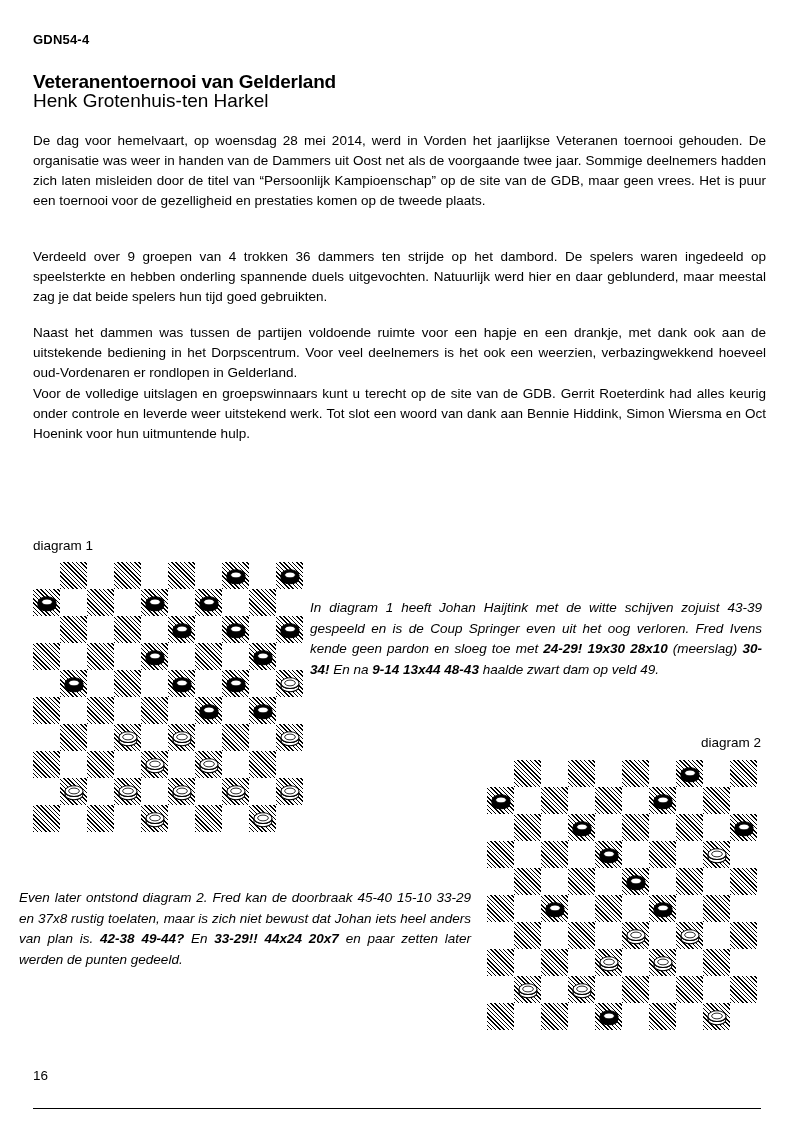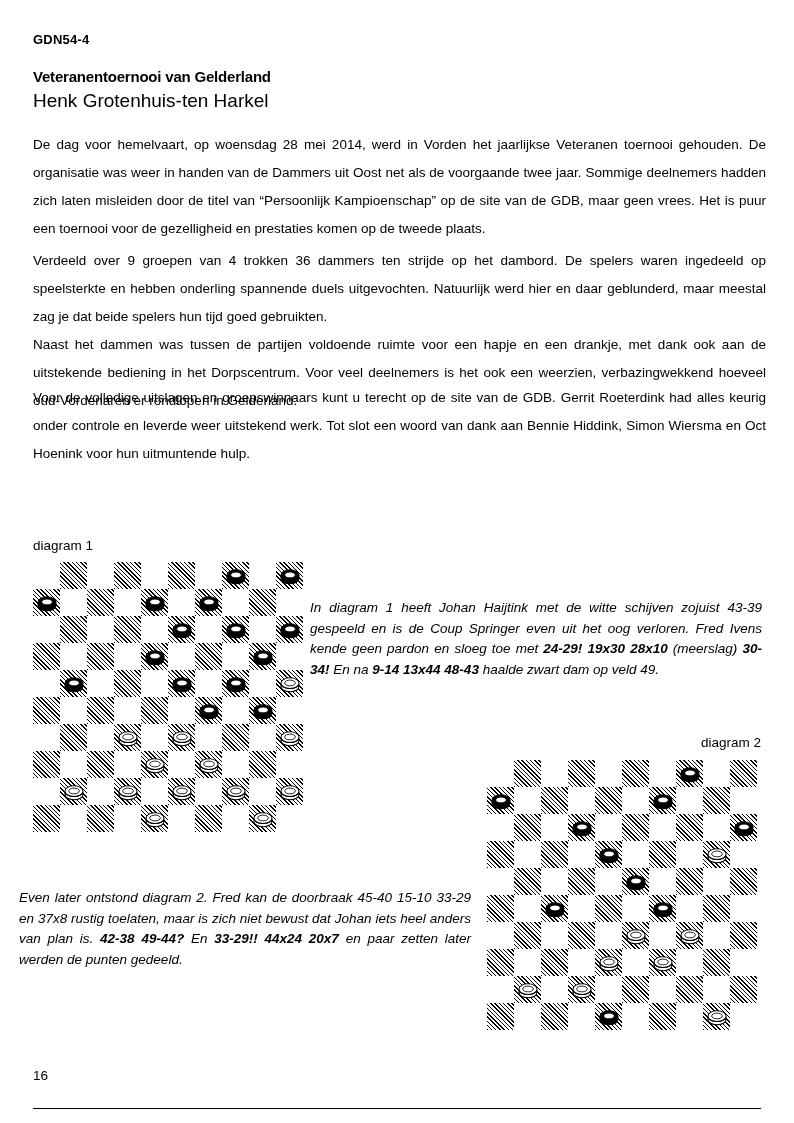--- a/index.html
+++ b/index.html
@@ -12,30 +12,30 @@
     overflow:hidden;
   }
   .page { position:absolute; left:0; top:0; width:794px; height:1110px; }
 
   .issue-code {
     position:absolute; left:33px; top:32px;
     font-size:13px; font-weight:bold; letter-spacing:0.2px;
   }
   .doc-title {
     position:absolute; left:33px; top:58px;
-    font-size:15px; font-weight:bold; letter-spacing:-0.2px;
+    font-size:19px; font-weight:bold; letter-spacing:-0.2px;
   }
   .byline {
     position:absolute; left:33px; top:90px;
     font-size:19px;
   }
 
   .body-col {
     position:absolute; left:33px; width:733px;
-    font-size:13.5px; line-height:28px;
+    font-size:13.5px; line-height:20px;
     text-align:justify;
   }
   .body-col p { margin:0 0 19px 0; }
 
   .caption {
     position:absolute; font-size:13.5px;
   }
   #caption-d1 { left:33px; top:538px; }
   #caption-d2 { left:0; top:735px; width:761px; text-align:right; }
 
@@ -94,21 +94,21 @@
 
   <div class="issue-code">GDN54-4</div>
   <h1 class="doc-title">Veteranentoernooi van Gelderland</h1>
   <div class="byline">Henk Grotenhuis-ten Harkel</div>
 
   <div class="body-col" style="top:131px;">
     <p>De dag voor hemelvaart, op woensdag 28 mei 2014, werd in Vorden het jaarlijkse Veteranen toernooi gehouden. De organisatie was weer in handen van de Dammers uit Oost net als de voorgaande twee jaar. Sommige deelnemers hadden zich laten misleiden door de titel van “Persoonlijk Kampioenschap” op de site van de GDB, maar geen vrees. Het is puur een toernooi voor de gezelligheid en prestaties komen op de tweede plaats.</p>
   </div>
 
   <div class="body-col" style="top:247px;">
-    <p style="margin-bottom:0;">Verdeeld over 9 groepen van 4 trokken 36 dammers ten strijde op het dambord. De spelers waren ingedeeld op speelsterkte en hebben onderling spannende duels uitgevochten. Natuurlijk werd hier en daar geblunderd, maar meestal zag je dat beide spelers hun tijd goed gebruikten.</p>
+    <p style="margin-bottom:16px;">Verdeeld over 9 groepen van 4 trokken 36 dammers ten strijde op het dambord. De spelers waren ingedeeld op speelsterkte en hebben onderling spannende duels uitgevochten. Natuurlijk werd hier en daar geblunderd, maar meestal zag je dat beide spelers hun tijd goed gebruikten.</p>
     <p>Naast het dammen was tussen de partijen voldoende ruimte voor een hapje en een drankje, met dank ook aan de uitstekende bediening in het Dorpscentrum. Voor veel deelnemers is het ook een weerzien, verbazingwekkend hoeveel oud-Vordenaren er rondlopen in Gelderland.</p>
   </div>
 
   <div class="body-col" style="top:384px;">
     <p>Voor de volledige uitslagen en groepswinnaars kunt u terecht op de site van de GDB. Gerrit Roeterdink had alles keurig onder controle en leverde weer uitstekend werk. Tot slot een woord van dank aan Bennie Hiddink, Simon Wiersma en Oct Hoenink voor hun uitmuntende hulp.</p>
   </div>
 
 
   <div class="caption" id="caption-d1">diagram 1</div>
   <div class="caption" id="caption-d2">diagram 2</div>

